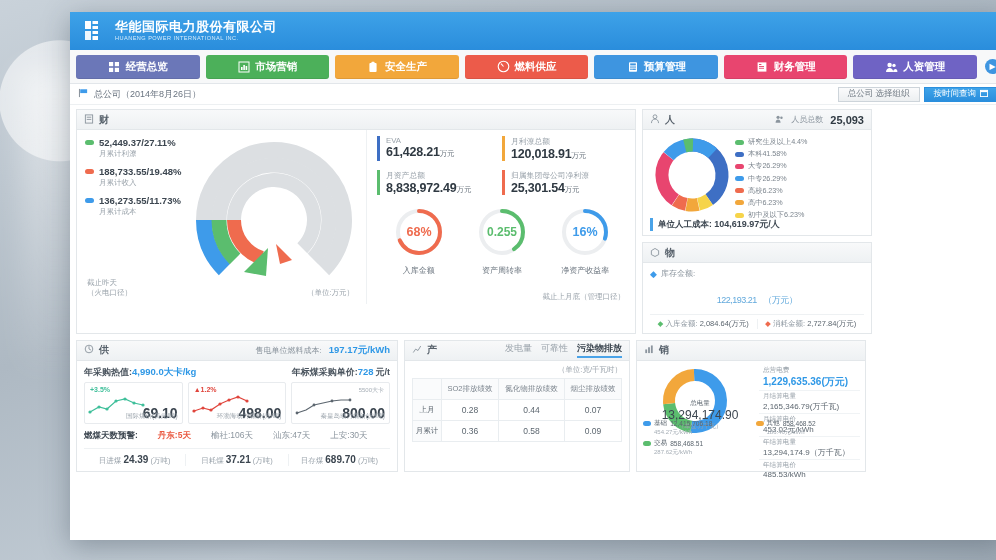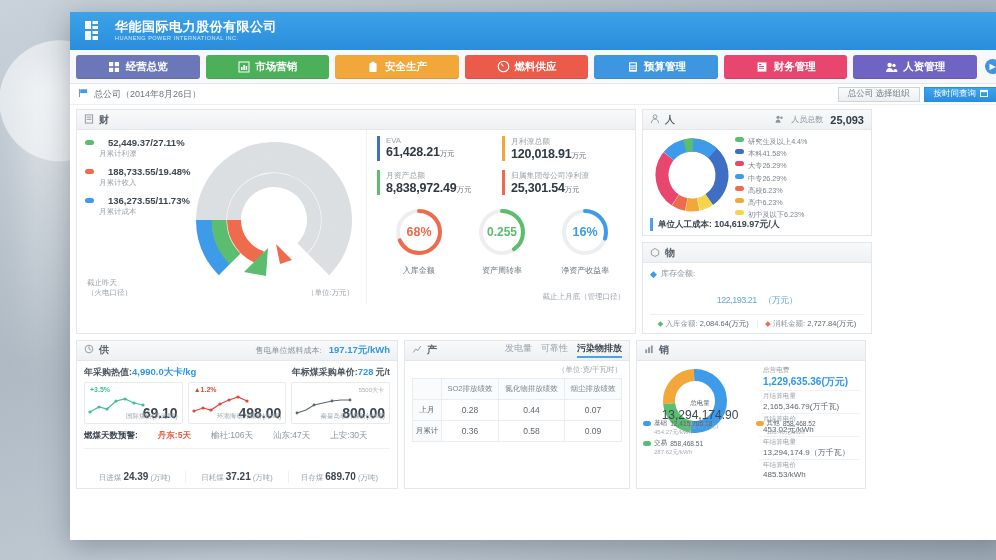--- a/index.html
+++ b/index.html
@@ -124,21 +124,21 @@
   .hd-right .val { font-size: 9.5px; color:#2f98e6; font-weight: bold; }
   .hd-tabs { margin-left:auto; display:flex; gap: 9px; font-weight: normal; }
   .hd-tab { font-size: 9px; color:#9aa3ab; padding-bottom:1px; }
   .hd-tab.active { color:#3c4650; font-weight:bold; border-bottom:2px solid #4aa3e8; }
 
   
   .p-cai { width: 560px; }
   .cai-body { display:flex; height: 174px; }
   .cai-left { width: 290px; position: relative; padding: 7px 0 0 8px; border-right:1px solid #eef1f3;}
   .leg { margin-bottom: 7px; }
-  .leg .l1 { font-size: 9.5px; color: #3c4650; font-weight: bold; display:flex; align-items:center; gap:14px;}
+  .leg .l1 { font-size: 9.5px; color: #3c4650; font-weight: bold; display:flex; align-items:center; gap:5px;}
   .leg .dot { width: 9px; height: 5px; border-radius: 3px; flex:none; }
   .leg .l2 { font-size: 7.5px; color:#9aa3ab; margin-left: 14px; margin-top:1px; }
   .cai-note { position:absolute; left: 10px; bottom: 6px; font-size: 7.5px; color:#9aa3ab; line-height:1.35; }
   .cai-unit { position:absolute; right: 12px; bottom: 6px; font-size: 7.5px; color:#9aa3ab; }
   .gauge-wrap { position:absolute; left: 110px; top: 8px; }
 
   .cai-right { flex:1; padding: 6px 8px 0 10px; position: relative; }
   .kpis { display:flex; flex-wrap: wrap; }
   .kpi { width: 50%; border-left: 3px solid #ccc; padding-left: 6px; margin-bottom: 9px; }
   .kpi .k1 { font-size: 7.8px; color:#9aa3ab; }
@@ -146,21 +146,21 @@
   .kpi .k2 small { font-size: 7.5px; font-weight: normal; color:#6d7780; }
   .rings { display:flex; justify-content: space-around; margin-top: 2px; }
   .ring { text-align:center; }
   .ring .rl { font-size: 8px; color:#69737d; margin-top: 3px; }
   .cai-sub { position:absolute; right: 10px; bottom: 2px; font-size: 7.5px; color:#9aa3ab; }
 
   
   .p-ren { width: 230px; }
   .ren-body { height: 88px; display:flex; padding: 4px 4px 0 6px; }
   .ren-legend { padding-top: 3px; }
-  .ren-legend .li { display:flex; align-items:flex-start; gap:4px; font-size: 7.2px; color:#7b848d; margin-bottom: 2.2px;}
+  .ren-legend .li { display:flex; align-items:center; gap:4px; font-size: 7.2px; color:#7b848d; margin-bottom: 2.2px;}
   .ren-legend .sw { width: 9px; height: 5px; border-radius:3px; flex:none; }
   .ren-cost {
     font-size: 8.5px; color:#3c4650; border-left:3px solid #4aa3e8;
     padding-left:5px; margin: 0 0 4px 7px; font-weight:bold;
   }
   .ren-cost b { font-size: 9px; }
 
   
   .p-wu { width: 230px; margin-top: 6px; }
   .wu-body { padding: 5px 7px 4px 7px; }
@@ -189,21 +189,21 @@
   .coal-card .pct { position:absolute; left: 5px; top: 3px; font-size: 7px; font-weight:bold; }
   .coal-card .top-note { position:absolute; right: 5px; top: 3px; font-size: 6px; color:#a6aeb6; }
   .coal-card .spark { position:absolute; left: 3px; top: 9px; }
   .coal-card .num { font-size: 14px; color:#3c4650; font-weight: bold; line-height:1; }
   .coal-card .cap { position:absolute; right: 4px; bottom: 2px; font-size: 6.5px; color:#9aa3ab; }
   .warn-row { display:flex; align-items:center; margin-top: 6px; font-size: 8.5px; }
   .warn-row .ttl { color:#3c4650; font-weight:bold; }
   .warn-row .w { margin-left: 20px; color:#8b959e; }
   .warn-row .w.red { color:#ea5a42; font-weight:bold; }
   .daily {
-    display:flex; margin-top: 6px; border-top:1px solid #eef1f3; padding-top: 22px;
+    display:flex; margin-top: 6px; border-top:1px solid #eef1f3; padding-top: 5px;
   }
   .daily div { flex:1; text-align:center; font-size: 7.5px; color:#9aa3ab; }
   .daily div + div { border-left:1px solid #eef1f3; }
   .daily b { font-size: 10px; color:#3c4650; }
 
   
   .p-chan { width: 226px; }
   .chan-body { padding: 4px 7px 7px; }
   .chan-unit { text-align:right; font-size: 7.5px; color:#9aa3ab; margin-bottom: 3px; }
   table.emis { width:100%; border-collapse: collapse; }

